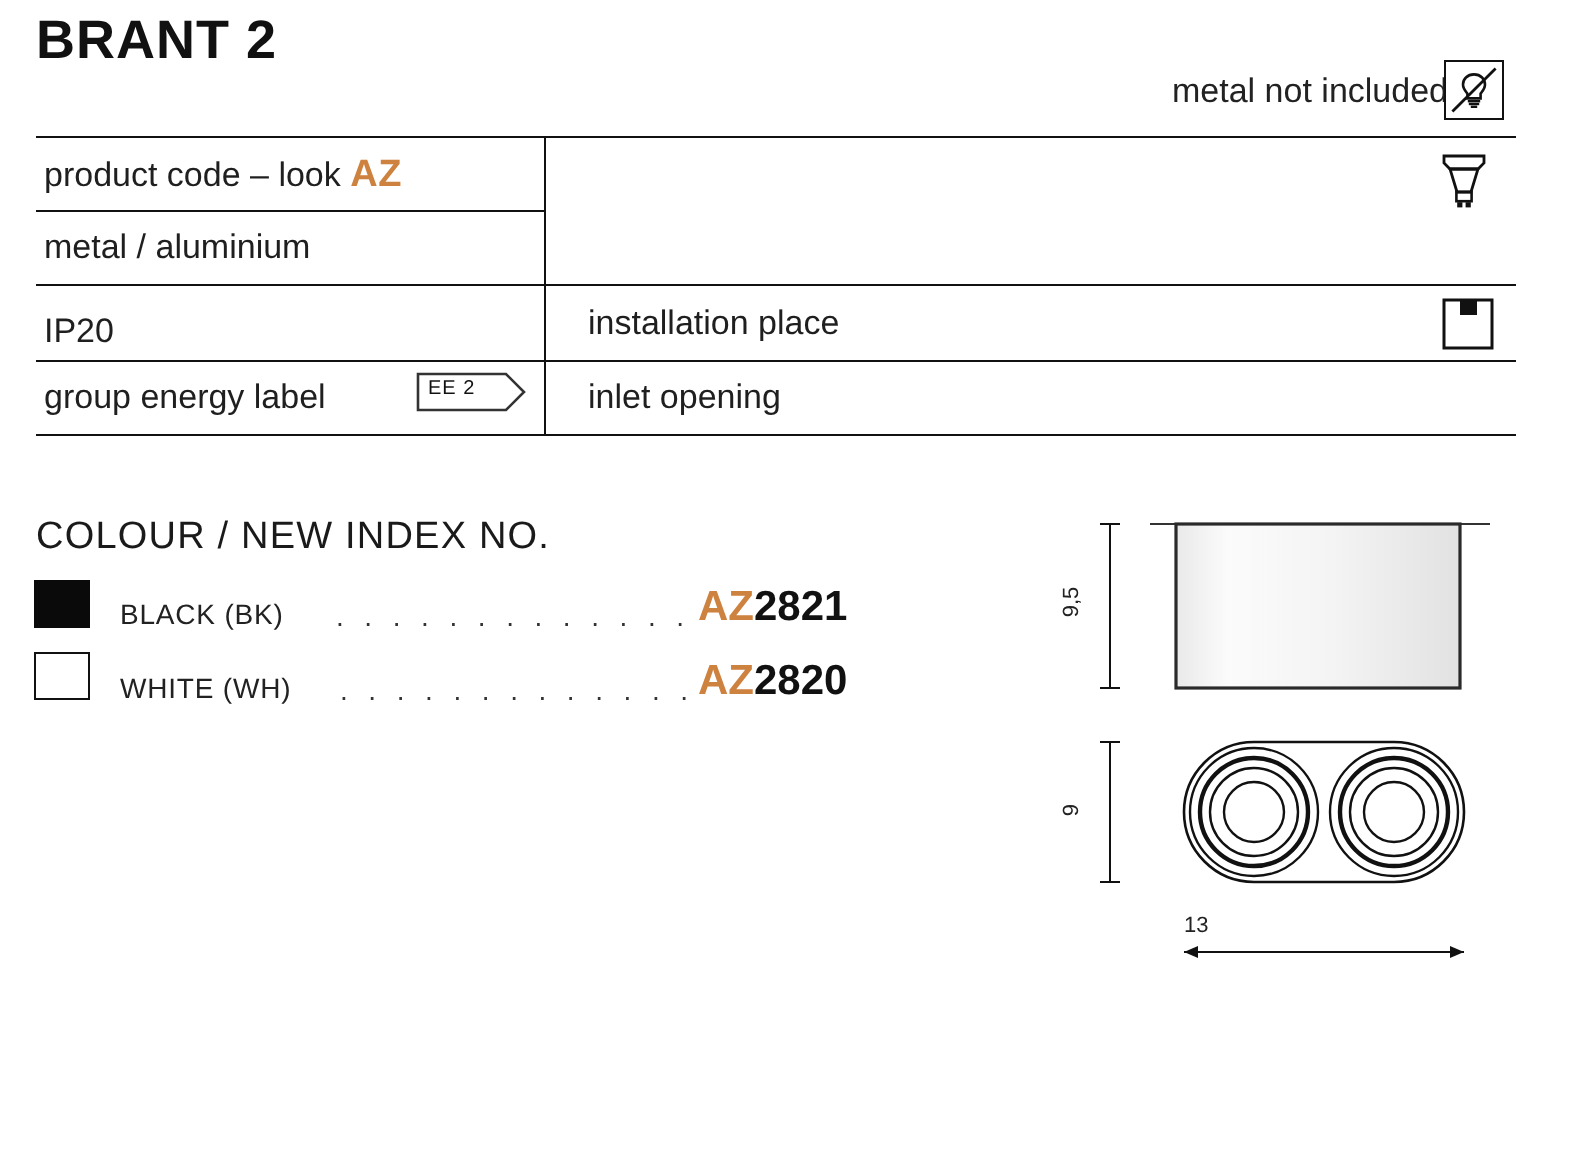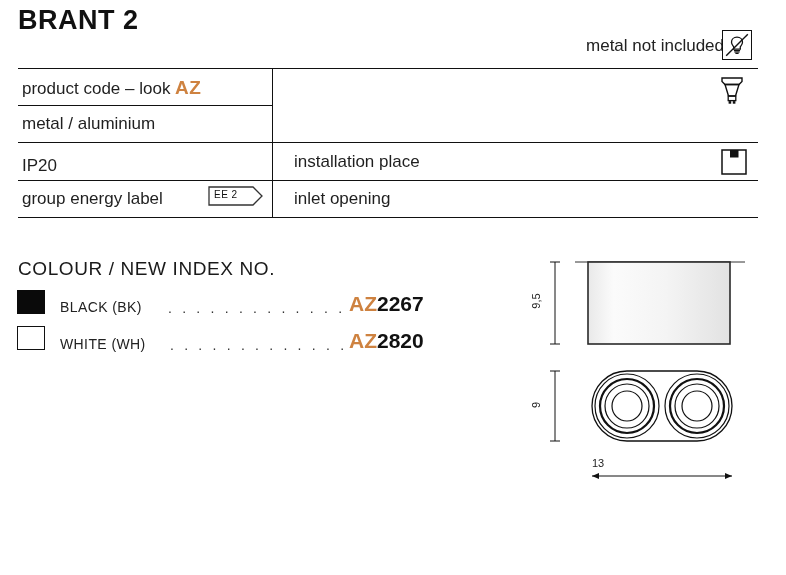--- a/index.html
+++ b/index.html
@@ -264,21 +264,21 @@
     </svg>
     <span class="ee-text">EE 2</span>
   </div>
 
   <div id="colour-heading">COLOUR / NEW INDEX NO.</div>
 
   <div class="swatch black" style="top:290px;"></div>
   <div class="colour-name" style="top:299px;">BLACK (BK)</div>
   <div class="dots" style="left:168px; top:300px; width:178px;">. . . . . . . . . . . . .</div>
   <div class="index-no" style="left:349px; top:292px;">
-    <span class="pfx">AZ</span><span class="num">2267</span>
+    <span class="pfx">AZ</span><span class="num">2821</span>
   </div>
 
   <div class="swatch white" style="top:326px;"></div>
   <div class="colour-name" style="top:336px;">WHITE (WH)</div>
   <div class="dots" style="left:170px; top:337px; width:176px;">. . . . . . . . . . . . .</div>
   <div class="index-no" style="left:349px; top:329px;">
     <span class="pfx">AZ</span><span class="num">2820</span>
   </div>
 
   <div id="drawing">

